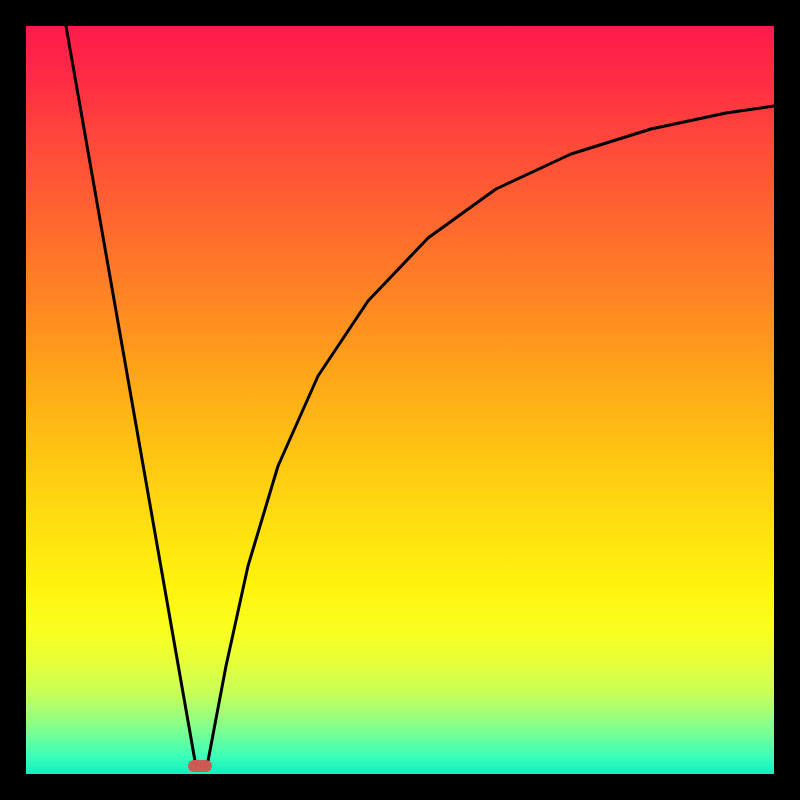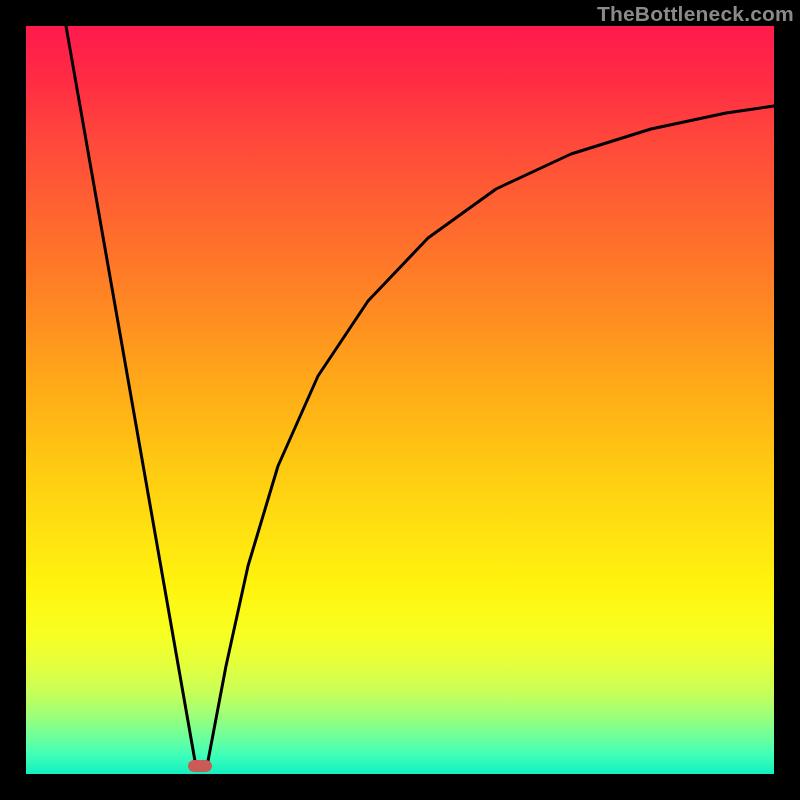--- a/index.html
+++ b/index.html
@@ -69,21 +69,20 @@
     height: 12px;
     border-radius: 6px;
     background: #cc5b57;
     transform: translate(-50%, -50%);
   }
 </style>
 </head>
 <body>
 
 <div class="outer">
-  <div class="watermark">TheBottleneck.com</div>
 
   <div class="plot">
     <div class="gradient"></div>
 
     <svg class="curve" viewBox="0 0 748 748" preserveAspectRatio="none">
       <path d="M 40 0
                L 169 735
                L 175 740
                L 182 735
                L 200 640

